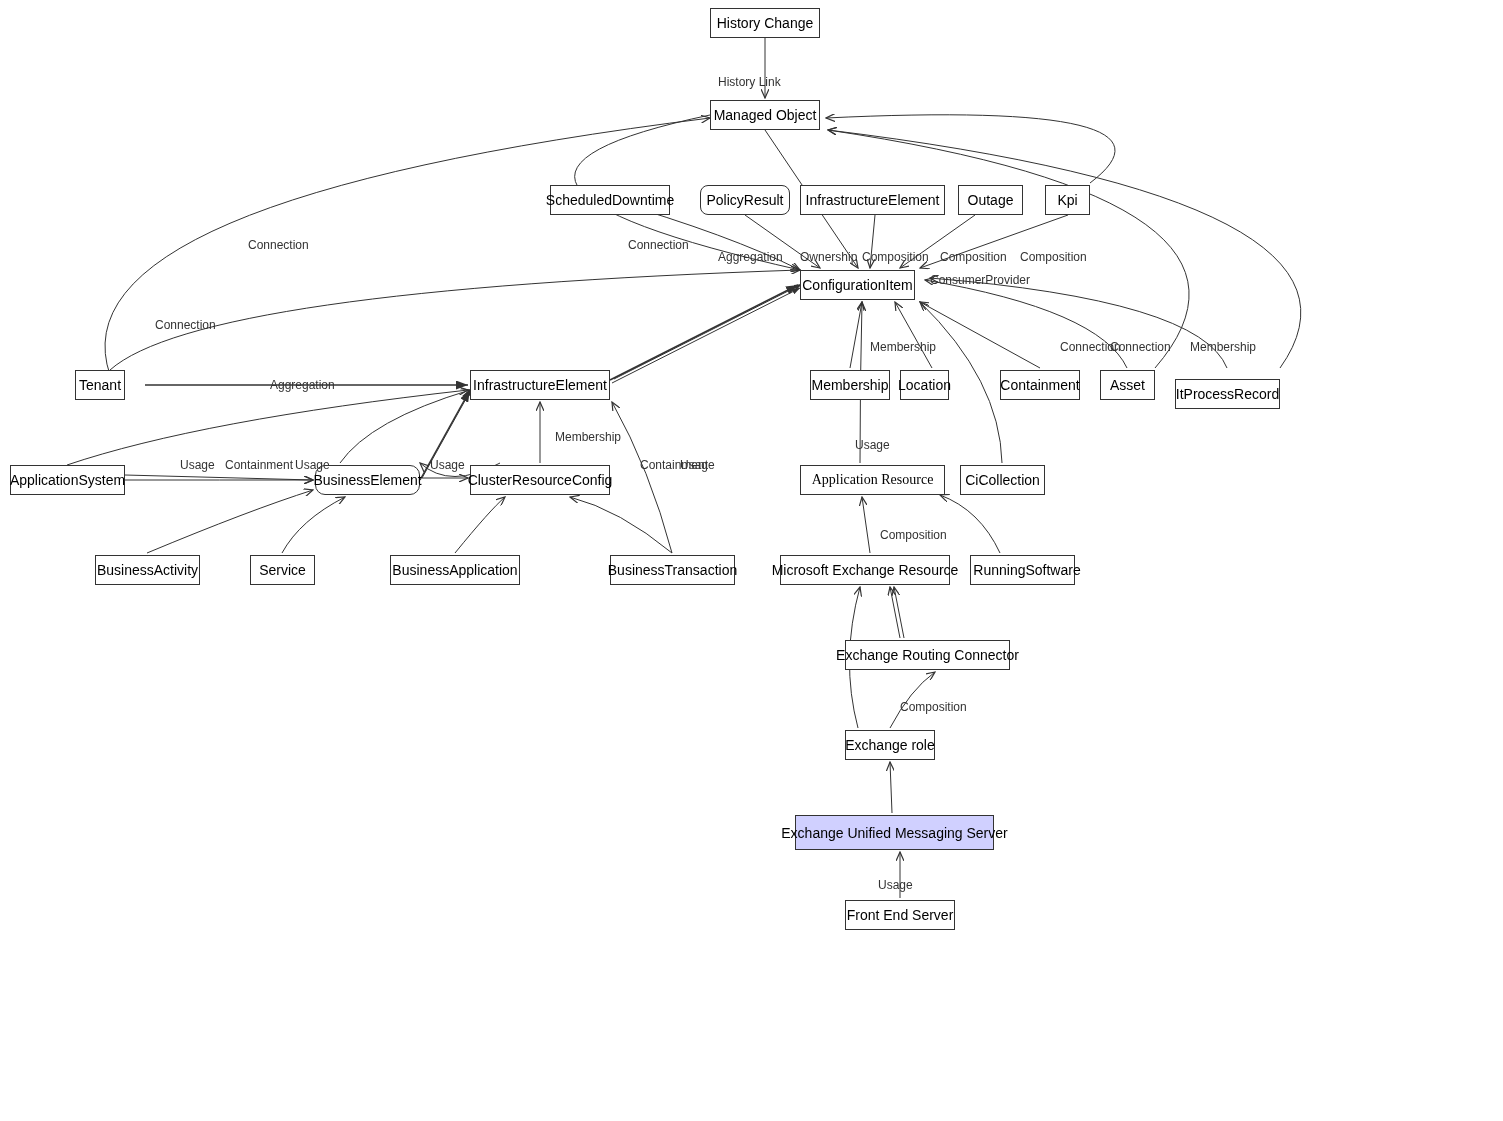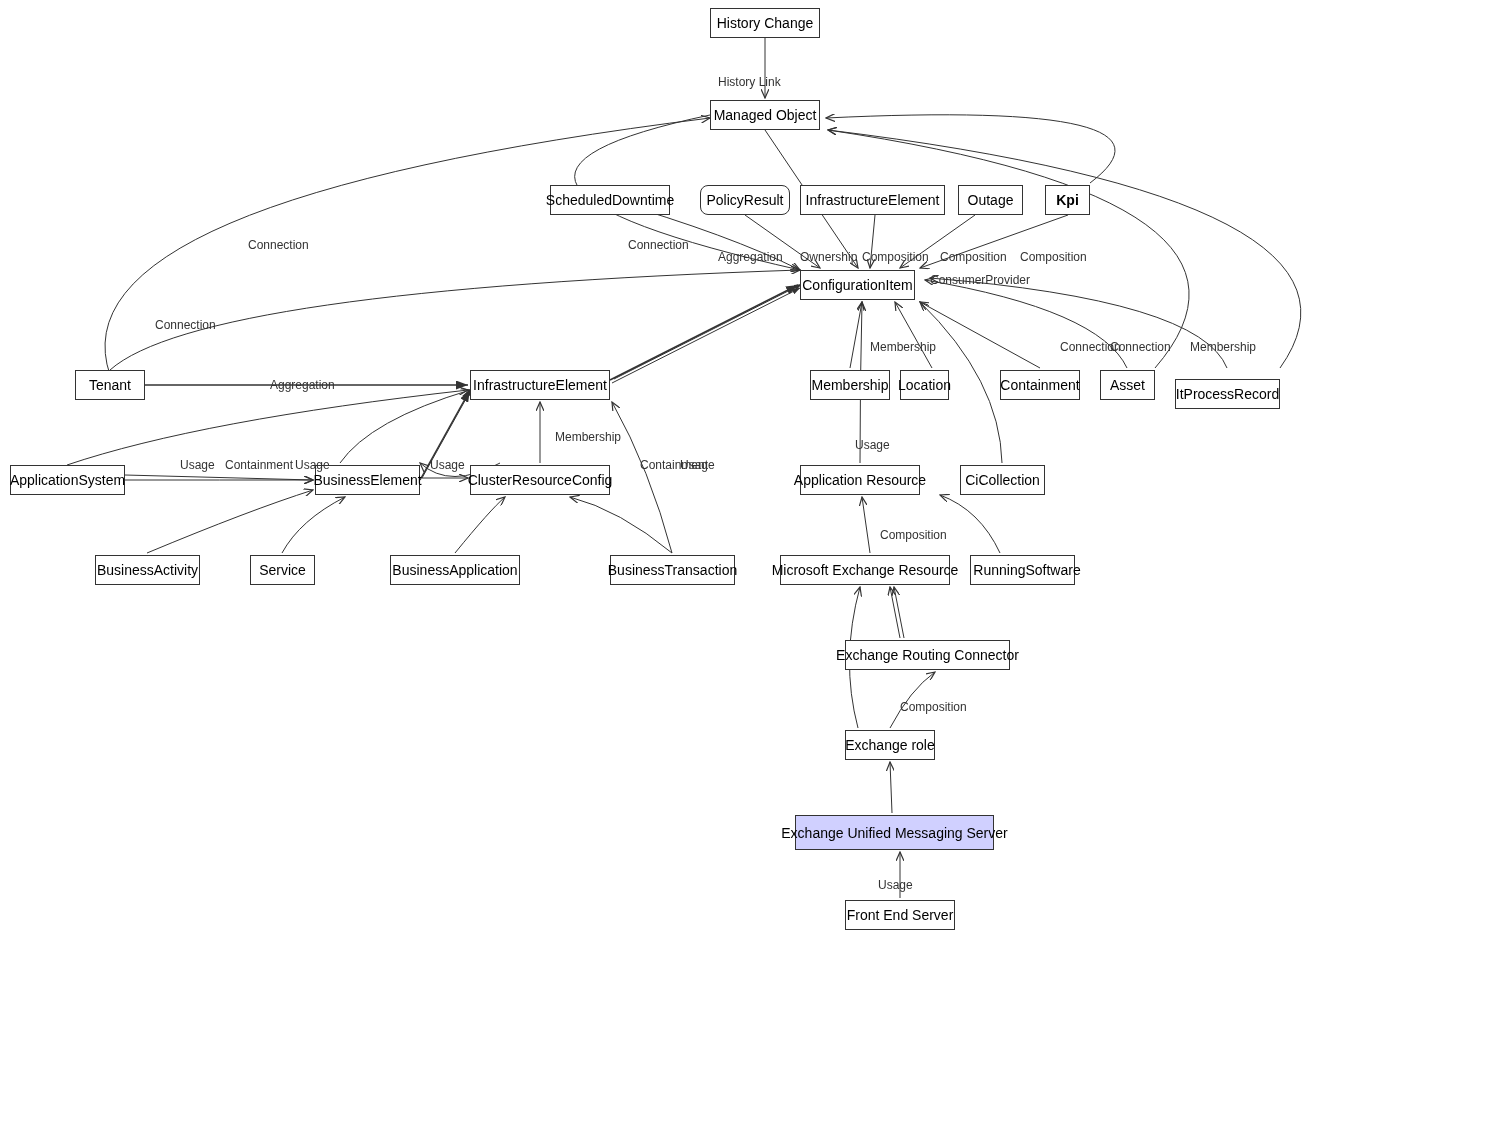--- a/index.html
+++ b/index.html
@@ -147,33 +147,33 @@
 
   </svg>
 
   <div id="nodes-container">
       <div class="node" style="left: 710px; top: 8px; width: 110px; min-height: 30px; display: flex; align-items: center; justify-content: center;">History Change</div>
       <div class="node" style="left: 710px; top: 100px; width: 110px; min-height: 30px; display: flex; align-items: center; justify-content: center;">Managed Object</div>
       <div class="node" style="left: 550px; top: 185px; width: 120px; min-height: 30px; display: flex; align-items: center; justify-content: center;">ScheduledDowntime</div>
       <div class="node" style="left: 700px; top: 185px; width: 90px; min-height: 30px; display: flex; align-items: center; justify-content: center; border-radius: 8px;">PolicyResult</div>
       <div class="node" style="left: 800px; top: 185px; width: 145px; min-height: 30px; display: flex; align-items: center; justify-content: center;">InfrastructureElement</div>
       <div class="node" style="left: 958px; top: 185px; width: 65px; min-height: 30px; display: flex; align-items: center; justify-content: center;">Outage</div>
-      <div class="node" style="left: 1045px; top: 185px; width: 45px; min-height: 30px; display: flex; align-items: center; justify-content: center; font-weight: bold;">Kpi</div>
+      <div class="node" style="left: 1045px; top: 185px; width: 45px; min-height: 30px; display: flex; align-items: center; justify-content: center;">Kpi</div>
       <div class="node" style="left: 800px; top: 270px; width: 115px; min-height: 30px; display: flex; align-items: center; justify-content: center;">ConfigurationItem</div>
-      <div class="node" style="left: 75px; top: 370px; width: 70px; min-height: 30px; display: flex; align-items: center; justify-content: center;">Tenant</div>
+      <div class="node" style="left: 75px; top: 370px; width: 50px; min-height: 30px; display: flex; align-items: center; justify-content: center;">Tenant</div>
       <div class="node" style="left: 470px; top: 370px; width: 140px; min-height: 30px; display: flex; align-items: center; justify-content: center;">InfrastructureElement</div>
       <div class="node" style="left: 810px; top: 370px; width: 80px; min-height: 30px; display: flex; align-items: center; justify-content: center;">Membership</div>
       <div class="node" style="left: 900px; top: 370px; width: 49px; min-height: 30px; display: flex; align-items: center; justify-content: center;">Location</div>
       <div class="node" style="left: 1000px; top: 370px; width: 80px; min-height: 30px; display: flex; align-items: center; justify-content: center;">Containment</div>
       <div class="node" style="left: 1100px; top: 370px; width: 55px; min-height: 30px; display: flex; align-items: center; justify-content: center;">Asset</div>
       <div class="node" style="left: 1175px; top: 370px; width: 105px; min-height: 30px; display: flex; align-items: center; justify-content: center; margin-top: 9px;">ItProcessRecord</div>
       <div class="node" style="left: 10px; top: 465px; width: 115px; min-height: 30px; display: flex; align-items: center; justify-content: center;">ApplicationSystem</div>
-      <div class="node" style="left: 315px; top: 465px; width: 105px; min-height: 30px; display: flex; align-items: center; justify-content: center;">BusinessElement</div>
+      <div class="node" style="left: 315px; top: 465px; width: 105px; min-height: 30px; display: flex; align-items: center; justify-content: center; border-radius: 10px;">BusinessElement</div>
       <div class="node" style="left: 470px; top: 465px; width: 140px; min-height: 30px; display: flex; align-items: center; justify-content: center;">ClusterResourceConfig</div>
-      <div class="node" style="left: 800px; top: 465px; width: 120px; min-height: 30px; display: flex; align-items: center; justify-content: center;">Application Resource</div>
+      <div class="node" style="left: 800px; top: 465px; width: 145px; min-height: 30px; display: flex; align-items: center; justify-content: center; font-family: Liberation Serif, serif;">Application Resource</div>
       <div class="node" style="left: 960px; top: 465px; width: 85px; min-height: 30px; display: flex; align-items: center; justify-content: center;">CiCollection</div>
       <div class="node" style="left: 95px; top: 555px; width: 105px; min-height: 30px; display: flex; align-items: center; justify-content: center;">BusinessActivity</div>
       <div class="node" style="left: 250px; top: 555px; width: 65px; min-height: 30px; display: flex; align-items: center; justify-content: center;">Service</div>
       <div class="node" style="left: 390px; top: 555px; width: 130px; min-height: 30px; display: flex; align-items: center; justify-content: center;">BusinessApplication</div>
       <div class="node" style="left: 610px; top: 555px; width: 125px; min-height: 30px; display: flex; align-items: center; justify-content: center;">BusinessTransaction</div>
       <div class="node" style="left: 780px; top: 555px; width: 170px; min-height: 30px; display: flex; align-items: center; justify-content: center;">Microsoft Exchange Resource</div>
       <div class="node" style="left: 970px; top: 555px; width: 105px; min-height: 30px; display: flex; align-items: center; justify-content: center; padding-left: 17px;">RunningSoftware</div>
       <div class="node" style="left: 845px; top: 640px; width: 165px; min-height: 30px; display: flex; align-items: center; justify-content: center;">Exchange Routing Connector</div>
       <div class="node" style="left: 845px; top: 730px; width: 90px; min-height: 30px; display: flex; align-items: center; justify-content: center;">Exchange role</div>
       <div class="node highlighted" style="left: 795px; top: 815px; width: 199px; min-height: 35px; display: flex; align-items: center; justify-content: center;">Exchange Unified Messaging Server</div>

